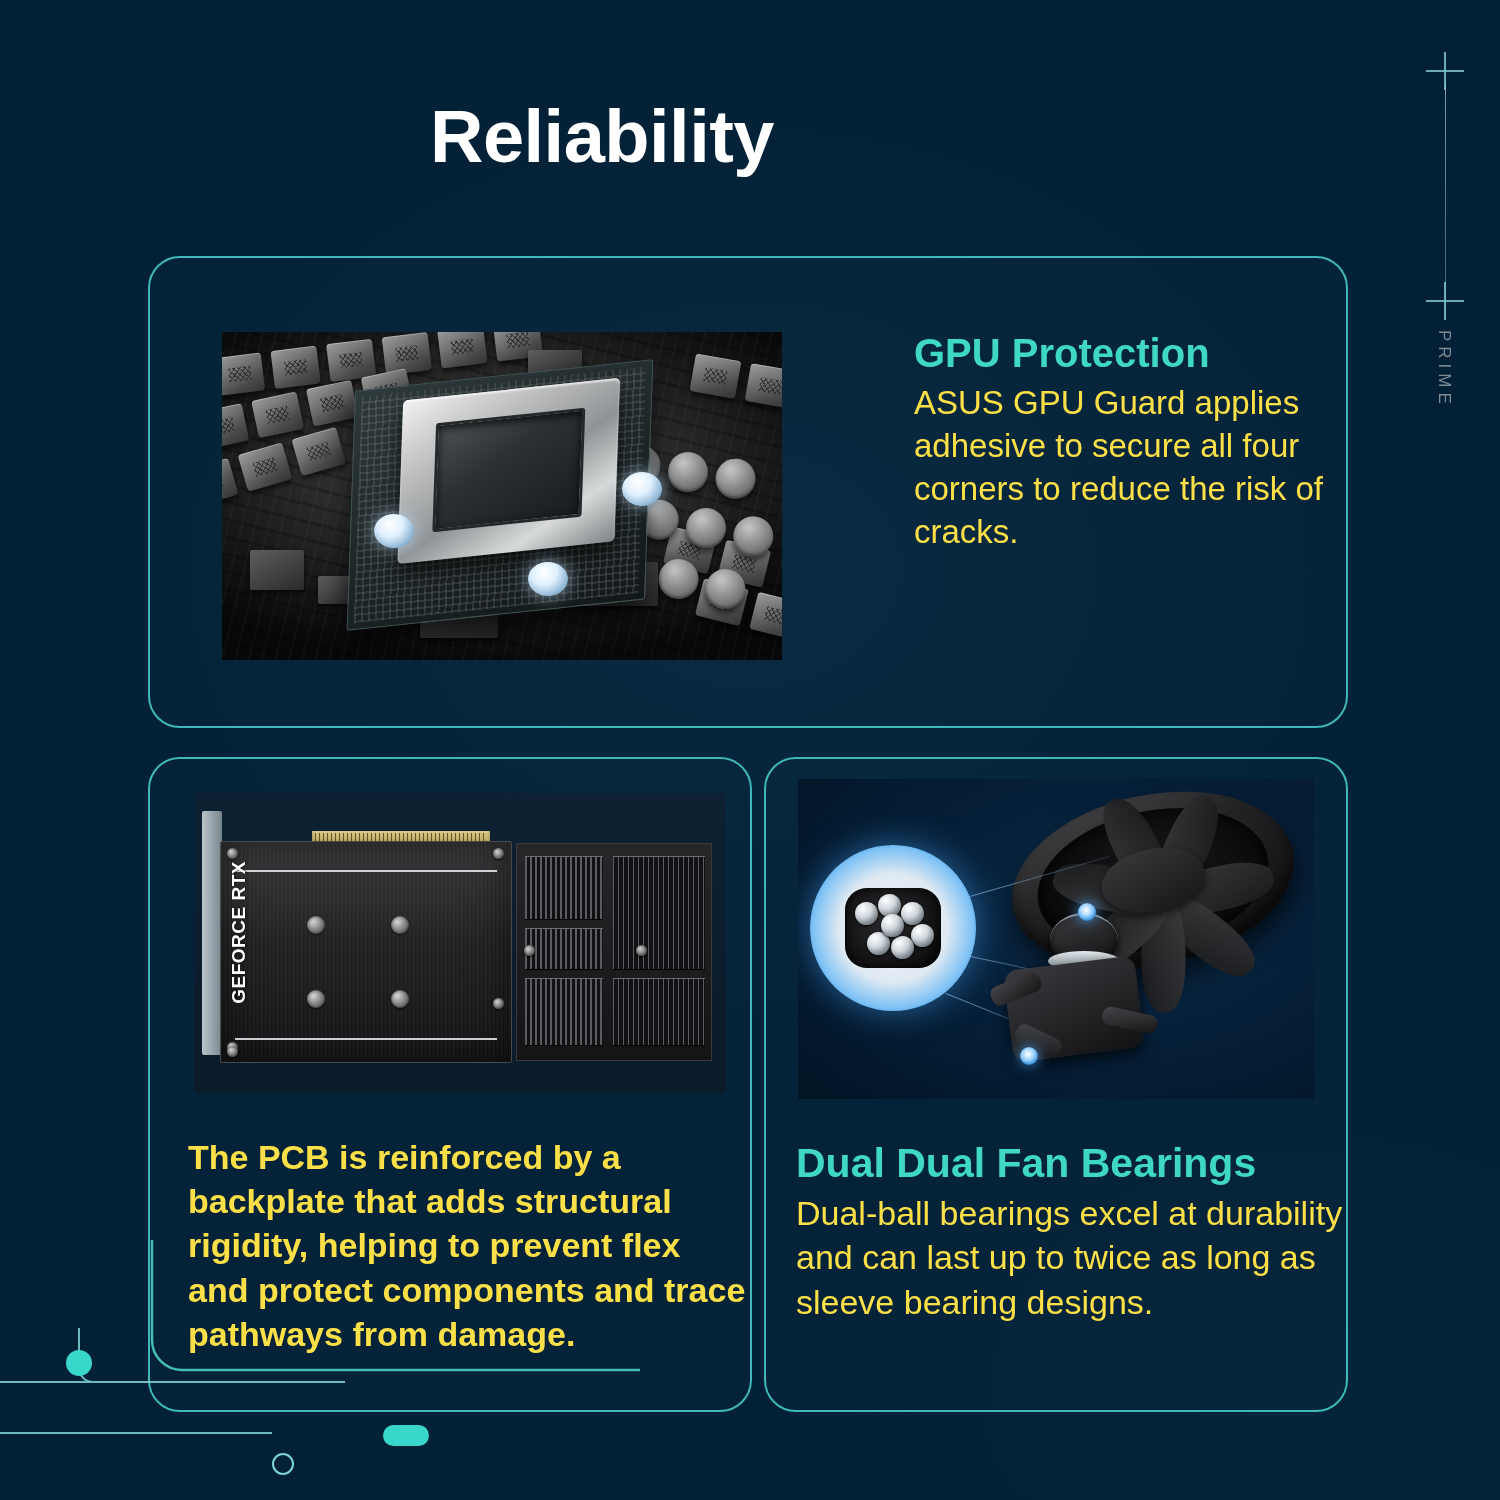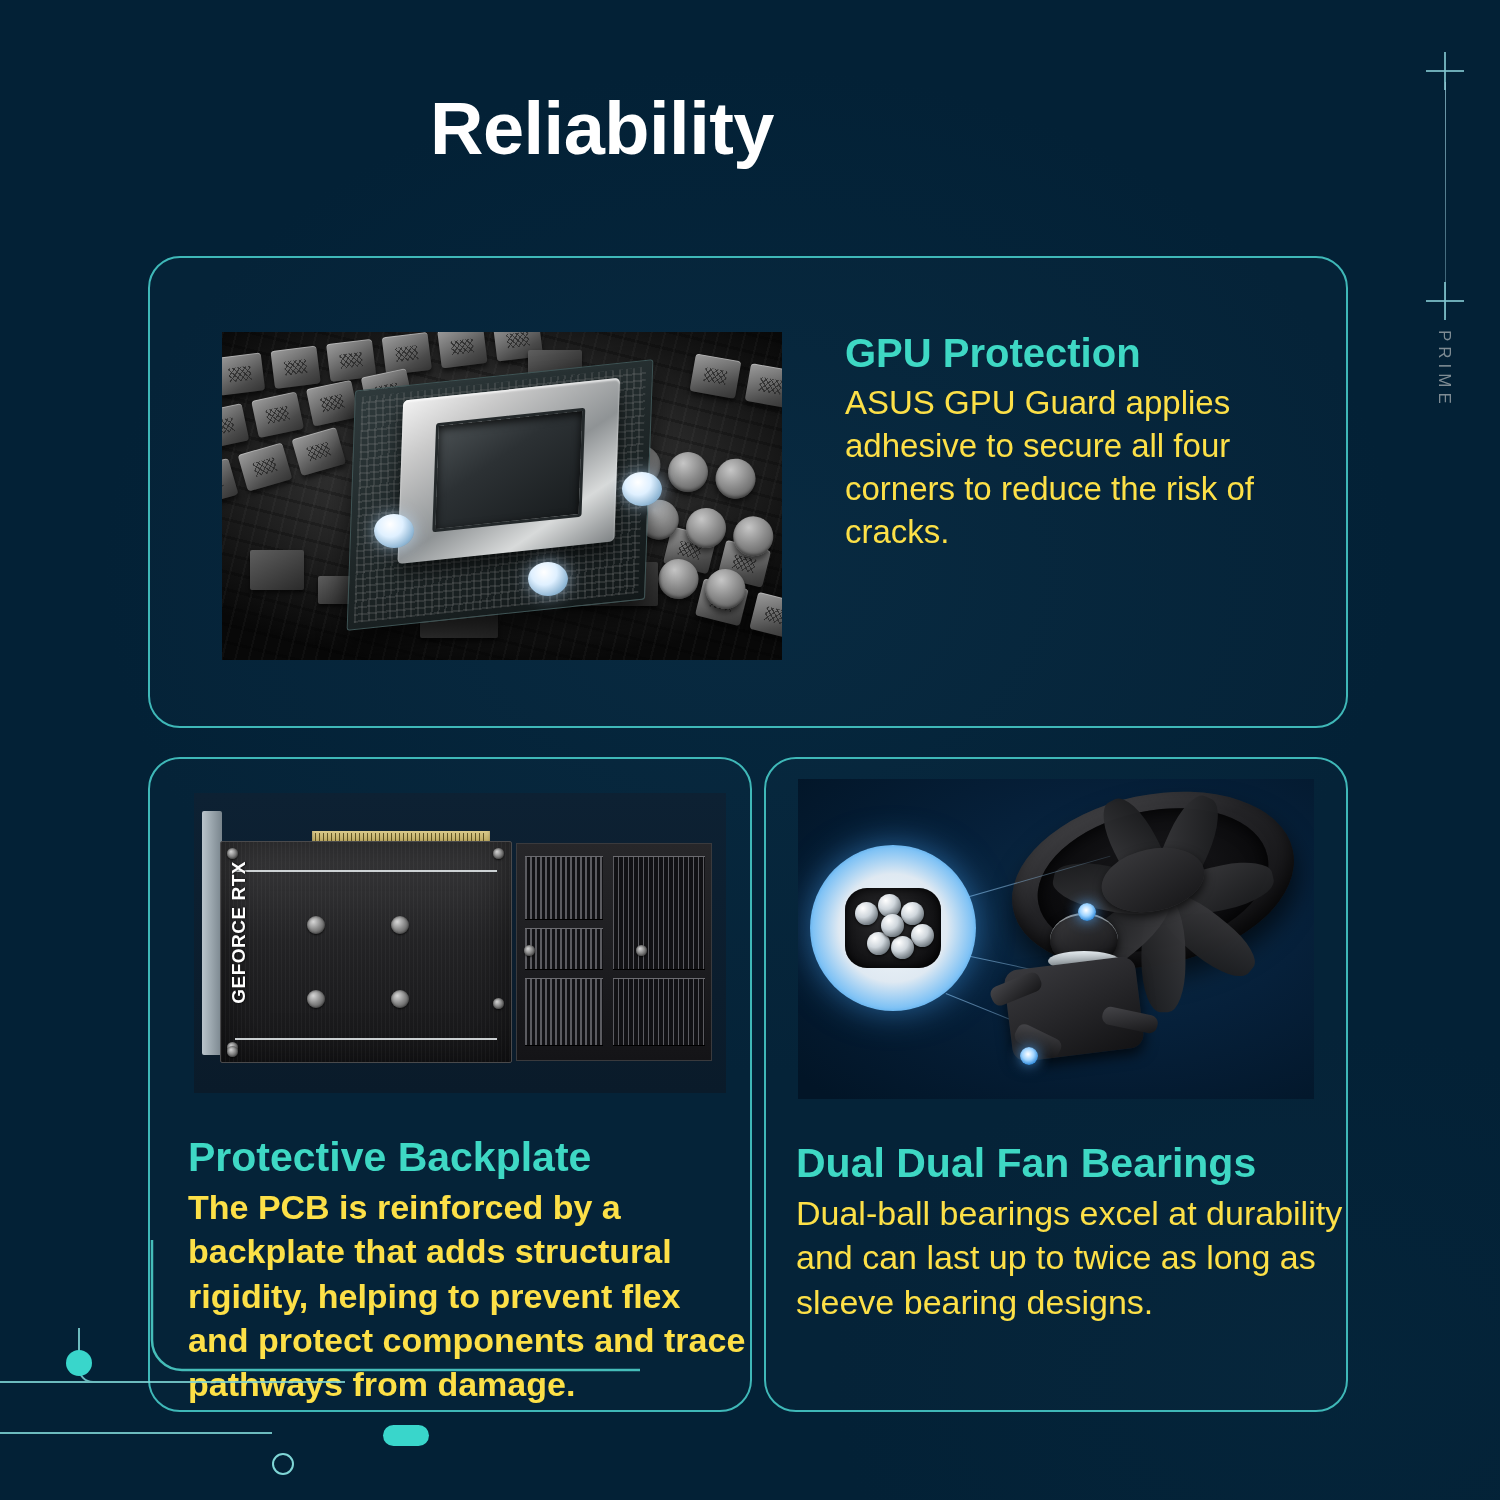--- a/index.html
+++ b/index.html
@@ -22,21 +22,21 @@
     inset: 0;
     background:
       radial-gradient(ellipse 900px 700px at 50% 38%, rgba(9,46,70,0.55) 0%, rgba(3,33,54,0) 72%),
       radial-gradient(ellipse 700px 500px at 88% 92%, rgba(6,40,62,0.45) 0%, rgba(3,33,54,0) 70%);
     pointer-events: none;
   }
 
   
   .page-title {
     position: absolute;
-    top: 92px;
+    top: 100px;
     left: 0;
     width: 1204px;
     text-align: center;
     color: #ffffff;
     font-size: 74px;
     font-weight: bold;
     letter-spacing: -0.5px;
     line-height: 1;
   }
 
@@ -51,20 +51,21 @@
   #card-top    { left: 148px; top: 256px;  width: 1200px; height: 472px; }
   #card-bl     { left: 148px; top: 757px;  width: 604px;  height: 655px; }
   #card-br     { left: 764px; top: 757px;  width: 584px;  height: 655px; }
 
   
   .top-inner {
     display: flex;
     height: 100%;
     align-items: flex-start;
     padding: 74px 0 0 72px;
+    justify-content: space-between;
   }
   .top-media { width: 560px; height: 328px; flex: none; }
   .top-text  { margin-left: 63px; width: 432px; }
 
   
   .low-inner { display: flex; flex-direction: column; height: 100%; }
   .low-media { flex: none; }
   .low-text  { flex: none; }
 
   #card-bl .low-inner { padding: 30px 28px 0 38px; }
@@ -471,21 +472,20 @@
         <div class="finblk" style="left:8px;  top:84px;  width:78px;  height:42px;"></div>
         <div class="finblk" style="left:8px;  top:134px; width:78px;  height:68px;"></div>
         <div class="finblk" style="left:96px; top:12px;  width:92px;  height:114px;"></div>
         <div class="finblk" style="left:96px; top:134px; width:92px;  height:68px;"></div>
       </div>
       <div class="bp-screw sm" style="left:330px; top:152px;"></div>
       <div class="bp-screw sm" style="left:442px; top:152px;"></div>
     </div>
 
     <div class="low-text">
-      <div class="feat-title">Protective Backplate</div>
       <div class="feat-body">The PCB is reinforced by a backplate that adds structural rigidity, helping to prevent flex and protect components and trace pathways from damage.</div>
     </div>
 
   </div>
 </section>
 
 <section class="card" id="card-br">
   <div class="low-inner">
 
     <div class="low-media fanview">

